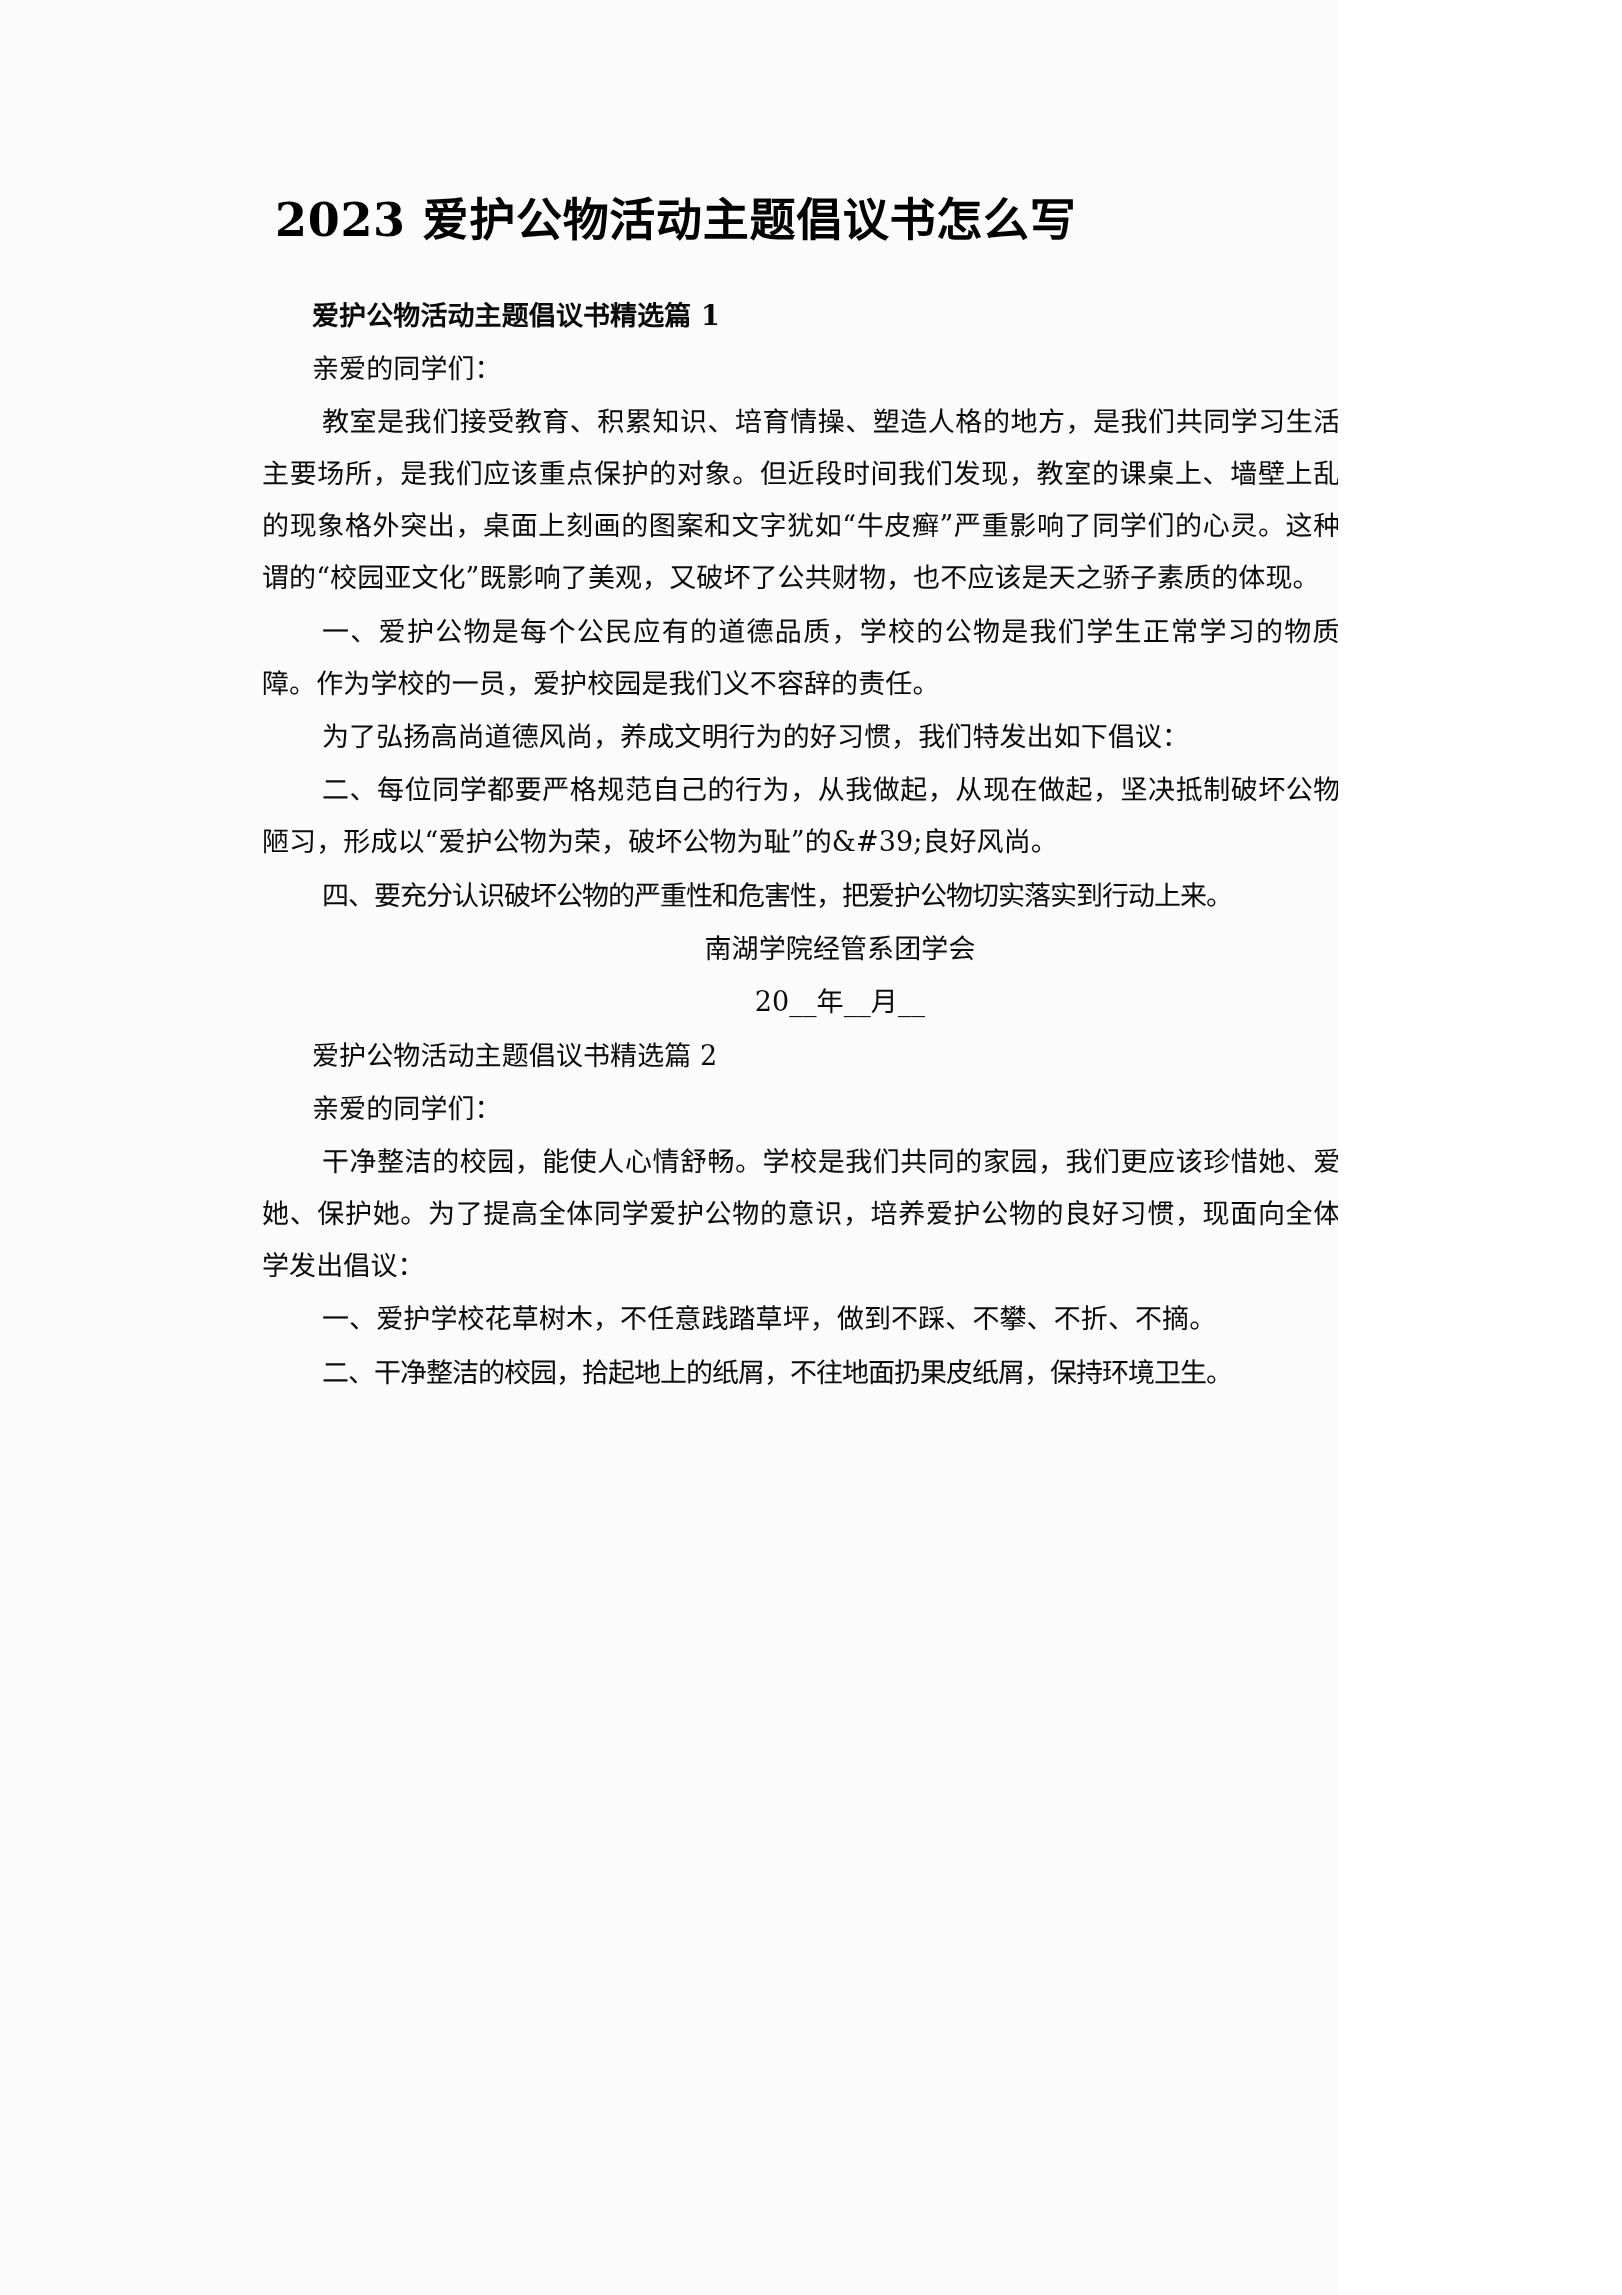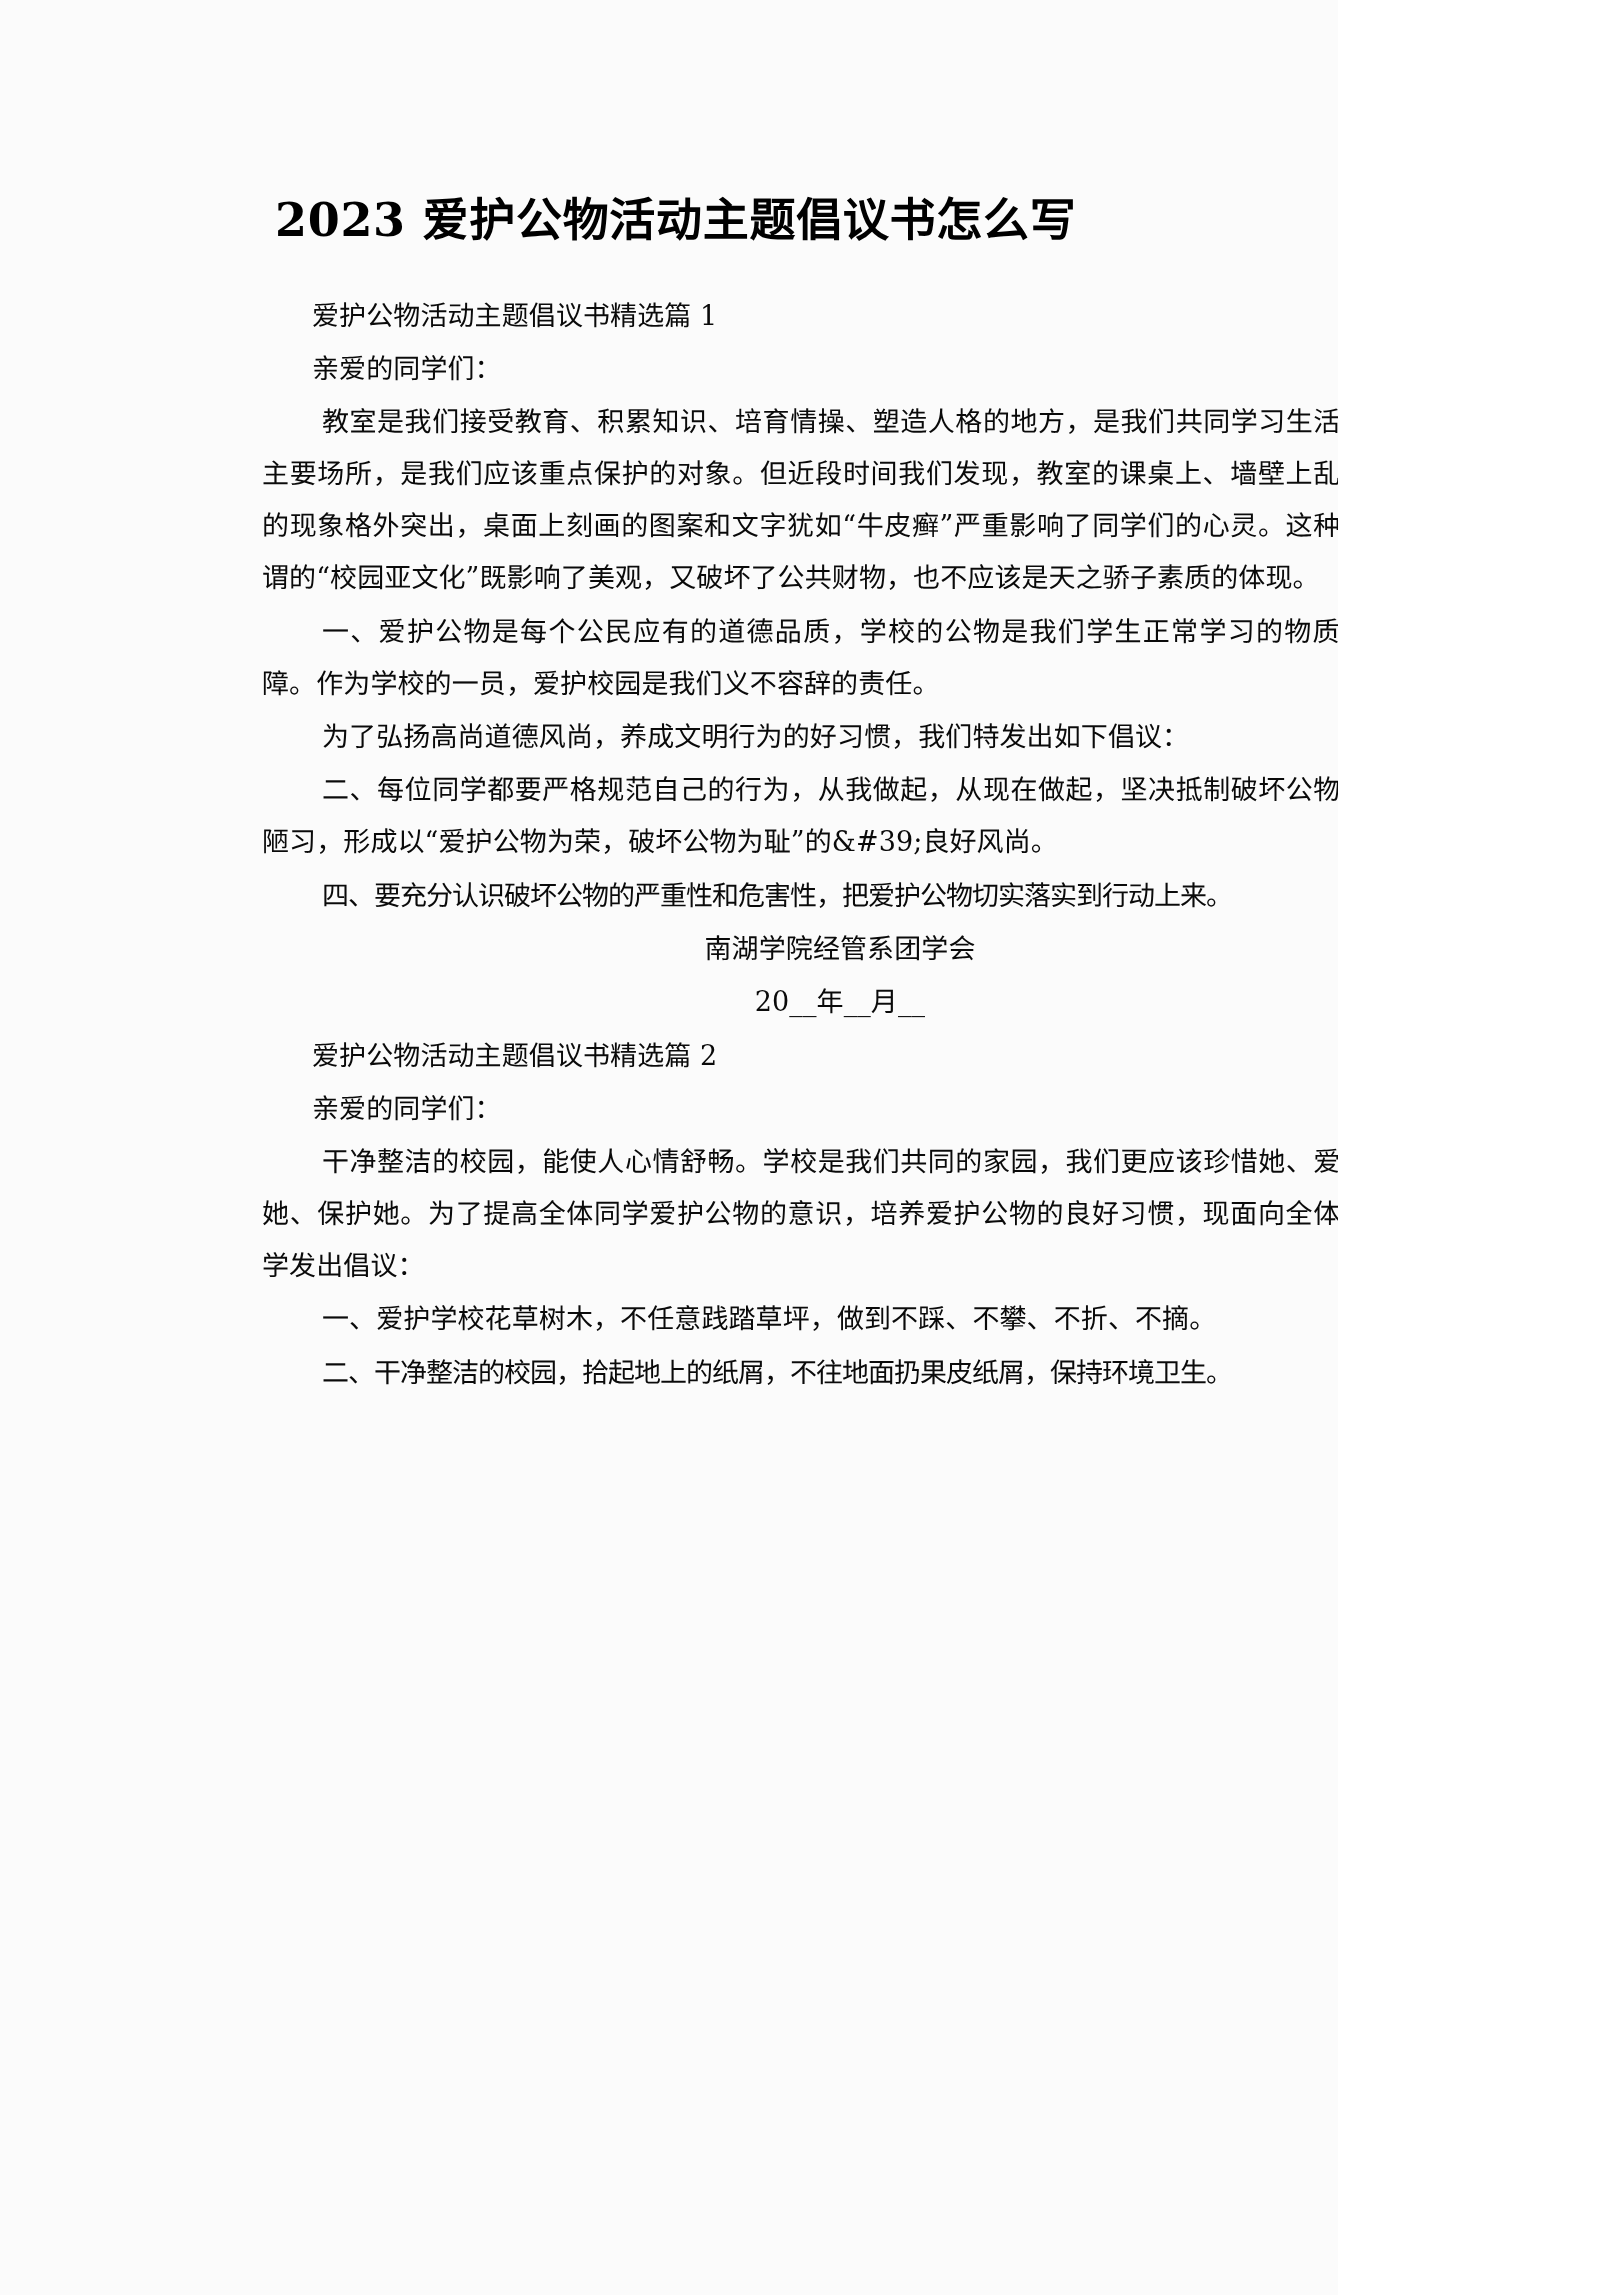--- a/index.html
+++ b/index.html
@@ -62,21 +62,21 @@
   
   .tight {
     letter-spacing: -1px;
   }
   
   .sig-line {
     padding-left: 50px;
     white-space: nowrap;
     text-align: center;
   }
-  .gap-top-lg { margin-top: 43px; }
+  .gap-top-lg { margin-top: 43px; font-weight: bold; }
   .gap-top-sm { margin-top: 1.3px; }
 </style>
 </head>
 <body>
 
 <div class="page">
   <div class="content">
 
     <h1 class="doc-title">2023 爱护公物活动主题倡议书怎么写</h1>
 

